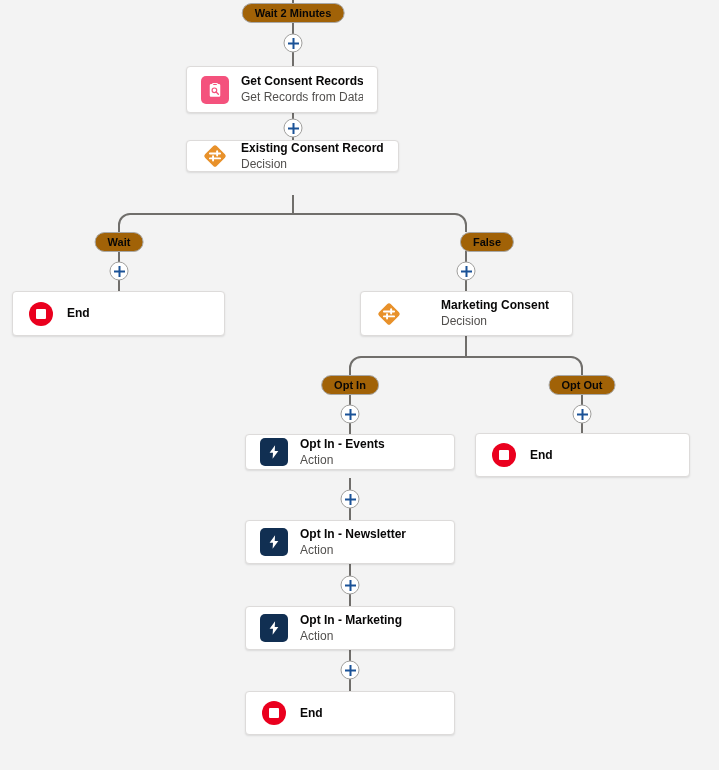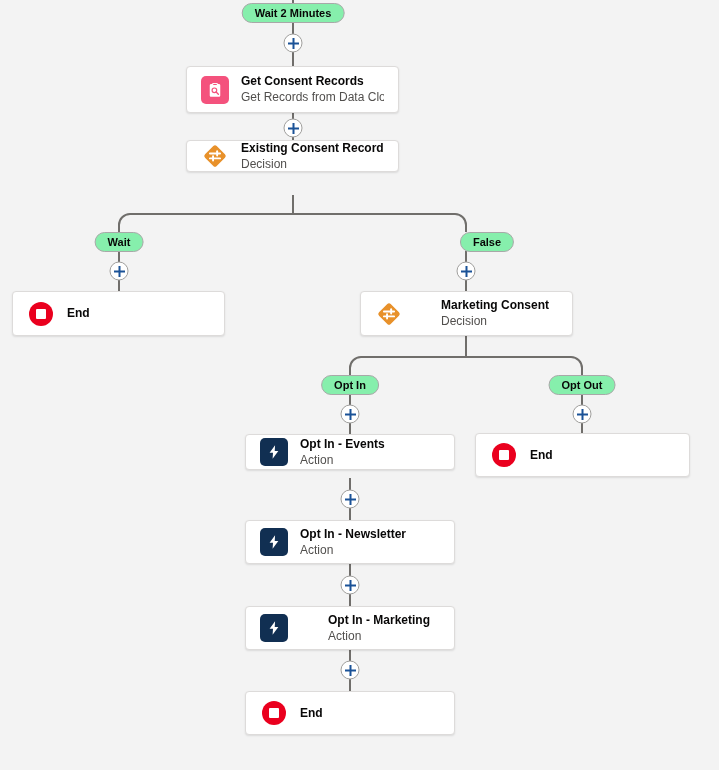--- a/index.html
+++ b/index.html
@@ -106,21 +106,21 @@
     width: 10px; height: 10px;
     background: #ffffff;
     border-radius: 1px;
   }
 
   
   .pill {
     position: absolute;
     box-sizing: border-box;
     height: 20px;
-    background: #86efac;
+    background: #a16207;
     border: 1px solid #a8a8a8;
     border-radius: 10px;
     display: flex;
     align-items: center;
     justify-content: center;
     padding: 0 12px;
     font-size: 11px;
     font-weight: bold;
     color: #080707;
     white-space: nowrap;
@@ -205,21 +205,21 @@
   <div class="plus" style="left:293px; top:43px;"></div>
   <div class="plus" style="left:293px; top:128px;"></div>
   <div class="plus" style="left:119px; top:271px;"></div>
   <div class="plus" style="left:466px; top:271px;"></div>
   <div class="plus" style="left:350px; top:414px;"></div>
   <div class="plus" style="left:582px; top:414px;"></div>
   <div class="plus" style="left:350px; top:499px;"></div>
   <div class="plus" style="left:350px; top:585px;"></div>
   <div class="plus" style="left:350px; top:670px;"></div>
 
-  <div class="node" style="left:186px; top:66px; width:213px; height:47px;">
+  <div class="node" style="left:186px; top:66px; width:192px; height:47px;">
     <div class="icon-wrap">
       <div class="ic-getrecords">
         <svg width="18" height="18" viewBox="0 0 24 24" aria-hidden="true">
           <path fill="#ffffff" d="M9.2 2.6h5.6c.5 0 .9.4.9.9v.6h1.6c.9 0 1.7.8 1.7 1.7v13.5c0 .9-.8 1.7-1.7 1.7H6.7c-.9 0-1.7-.8-1.7-1.7V5.8c0-.9.8-1.7 1.7-1.7h1.6v-.6c0-.5.4-.9.9-.9z"></path>
           <path fill="#f4527d" d="M9.6 3.9h4.8v1.4H9.6z"></path>
           <circle cx="11.2" cy="12.4" r="3.1" fill="none" stroke="#f4527d" stroke-width="1.5"></circle>
           <path d="M13.5 14.7l3 3" stroke="#f4527d" stroke-width="1.8" stroke-linecap="round" fill="none"></path>
         </svg>
       </div>
     </div>
@@ -314,21 +314,21 @@
           <path fill="#ffffff" d="M13.6 2L5.4 13.3h5.1L9.9 22l8.6-11.6h-5.4z"></path>
         </svg>
       </div>
     </div>
     <div class="labels">
       <div class="title">Opt In - Newsletter</div>
       <div class="subtitle">Action</div>
     </div>
   </div>
 
-  <div class="node" style="left:245px; top:606px; width:210px; height:44px;gap:28px;">
+  <div class="node" style="left:245px; top:606px; width:210px; height:44px;">
     <div class="icon-wrap">
       <div class="ic-action">
         <svg width="16" height="16" viewBox="0 0 24 24" aria-hidden="true">
           <path fill="#ffffff" d="M13.6 2L5.4 13.3h5.1L9.9 22l8.6-11.6h-5.4z"></path>
         </svg>
       </div>
     </div>
     <div class="labels">
       <div class="title">Opt In - Marketing</div>
       <div class="subtitle">Action</div>

